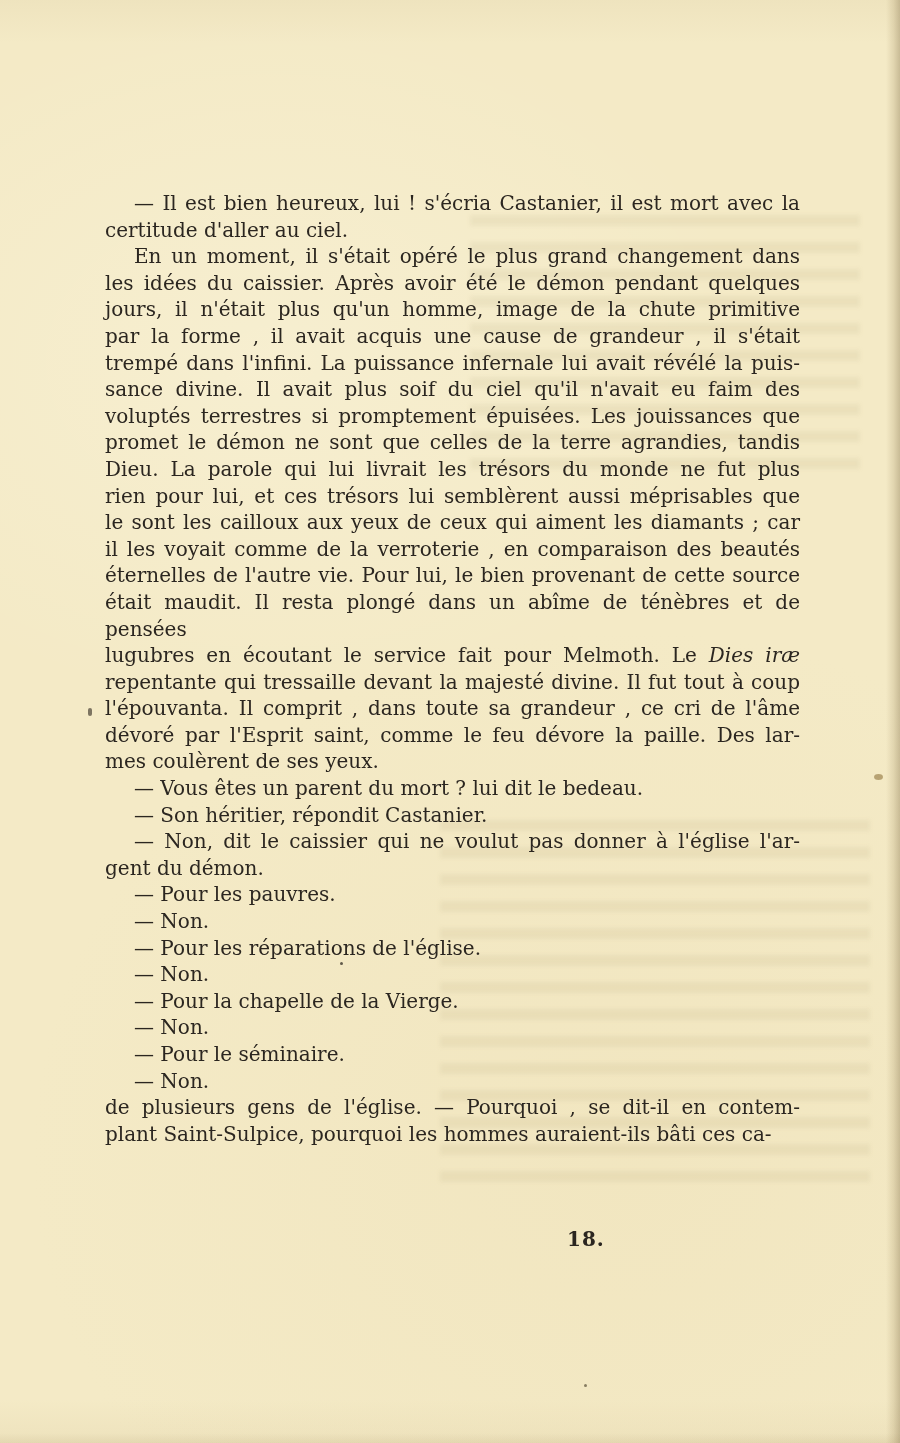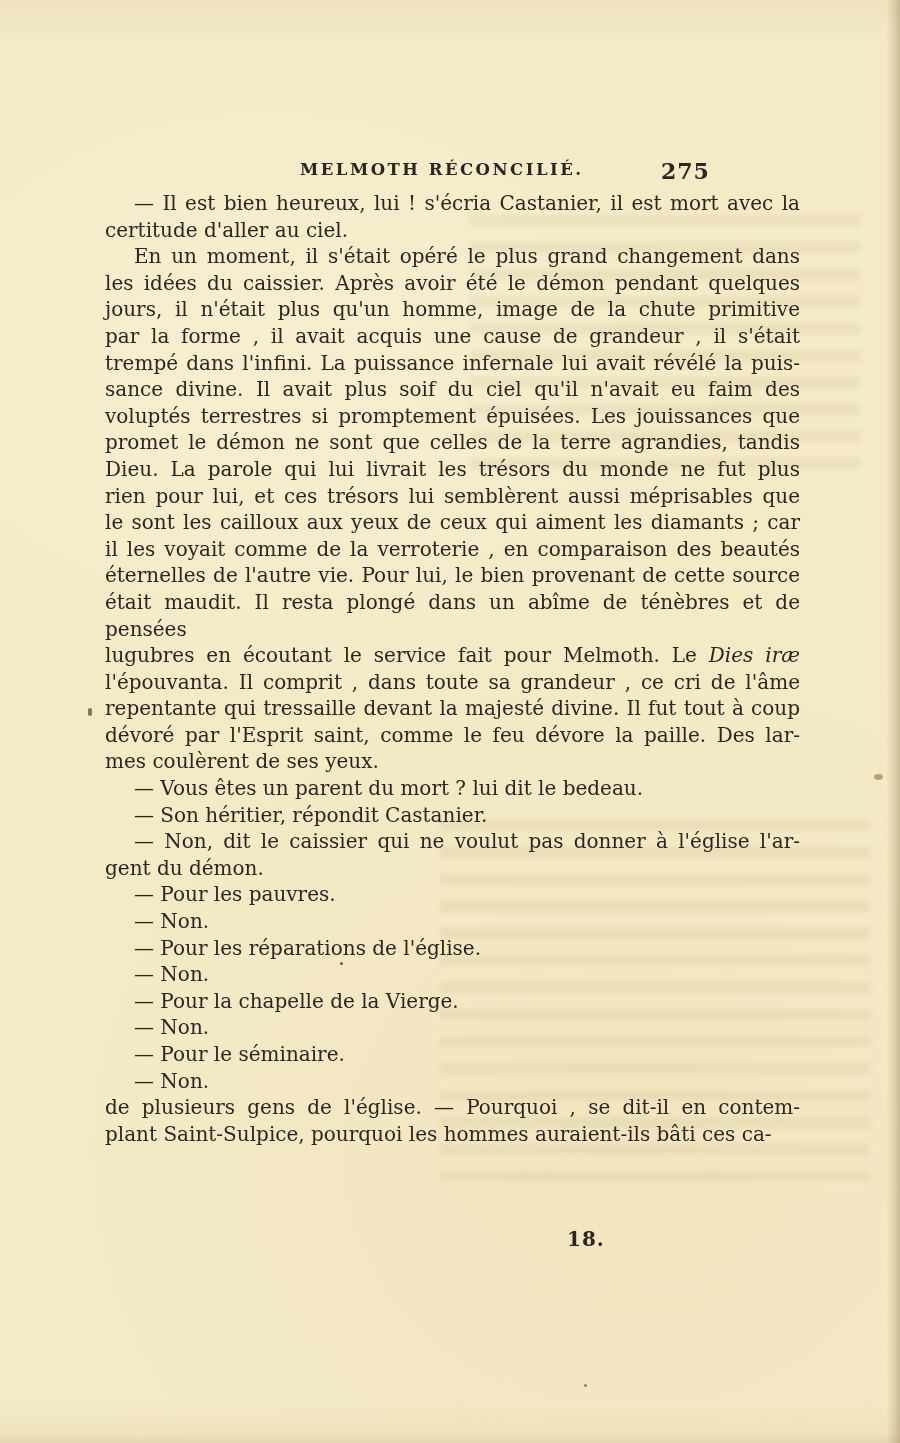--- a/index.html
+++ b/index.html
@@ -65,24 +65,20 @@
   }
 </style>
 </head>
 <body>
 
 <div class="page">
 
   <div class="ghost g1"></div>
   <div class="ghost g2"></div>
 
-  <div class="running-head">
-    <div class="running-title">MELMOTH RÉCONCILIÉ.</div>
-    <div class="page-number">275</div>
-  </div>
 
   <div class="text-block">
       <div class="para">
         <div class="tline first">— Il est bien heureux, lui ! s'écria Castanier, il est mort avec la</div>
         <div class="tline last">certitude d'aller au ciel.</div>
       </div>
       <div class="para">
         <div class="tline first">En un moment, il s'était opéré le plus grand changement dans</div>
         <div class="tline">les idées du caissier. Après avoir été le démon pendant quelques</div>
         <div class="tline">jours, il n'était plus qu'un homme, image de la chute primitive</div>
@@ -91,22 +87,22 @@
         <div class="tline">sance divine. Il avait plus soif du ciel qu'il n'avait eu faim des</div>
         <div class="tline">voluptés terrestres si promptement épuisées. Les jouissances que</div>
         <div class="tline">promet le démon ne sont que celles de la terre agrandies, tandis</div>
         <div class="tline">Dieu. La parole qui lui livrait les trésors du monde ne fut plus</div>
         <div class="tline">rien pour lui, et ces trésors lui semblèrent aussi méprisables que</div>
         <div class="tline">le sont les cailloux aux yeux de ceux qui aiment les diamants ; car</div>
         <div class="tline">il les voyait comme de la verroterie , en comparaison des beautés</div>
         <div class="tline">éternelles de l'autre vie. Pour lui, le bien provenant de cette source</div>
         <div class="tline">était maudit. Il resta plongé dans un abîme de ténèbres et de pensées</div>
         <div class="tline">lugubres en écoutant le service fait pour Melmoth. Le <i>Dies iræ</i></div>
+        <div class="tline">repentante qui tressaille devant la majesté divine. Il fut tout à coup</div>
         <div class="tline">l'épouvanta. Il comprit , dans toute sa grandeur , ce cri de l'âme</div>
-        <div class="tline">repentante qui tressaille devant la majesté divine. Il fut tout à coup</div>
         <div class="tline">dévoré par l'Esprit saint, comme le feu dévore la paille. Des lar-</div>
         <div class="tline last">mes coulèrent de ses yeux.</div>
       </div>
       <div class="para">
         <div class="tline first last">— Vous êtes un parent du mort ? lui dit le bedeau.</div>
       </div>
       <div class="para">
         <div class="tline first last">— Son héritier, répondit Castanier.</div>
       </div>
       <div class="para">

